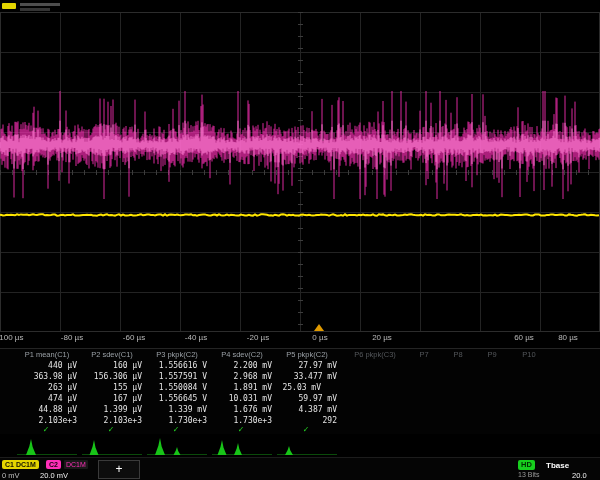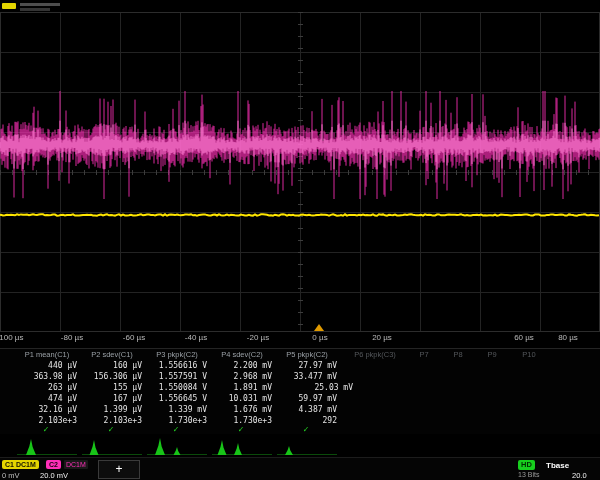--- a/index.html
+++ b/index.html
@@ -114,27 +114,27 @@
     <span class="td" style="left: 275px; width: 62px; top: 12px;">27.97 mV</span>
     <span class="td" style="left: 15px; width: 62px; top: 23px;">363.98 µV</span>
     <span class="td" style="left: 80px; width: 62px; top: 23px;">156.306 µV</span>
     <span class="td" style="left: 145px; width: 62px; top: 23px;">1.557591 V</span>
     <span class="td" style="left: 210px; width: 62px; top: 23px;">2.968 mV</span>
     <span class="td" style="left: 275px; width: 62px; top: 23px;">33.477 mV</span>
     <span class="td" style="left: 15px; width: 62px; top: 34px;">263 µV</span>
     <span class="td" style="left: 80px; width: 62px; top: 34px;">155 µV</span>
     <span class="td" style="left: 145px; width: 62px; top: 34px;">1.550084 V</span>
     <span class="td" style="left: 210px; width: 62px; top: 34px;">1.891 mV</span>
-    <span class="td" style="left: 291px; width: 62px; top: 34px;">25.03 mV</span>
+    <span class="td" style="left: 259px; width: 62px; top: 34px;">25.03 mV</span>
     <span class="td" style="left: 15px; width: 62px; top: 45px;">474 µV</span>
     <span class="td" style="left: 80px; width: 62px; top: 45px;">167 µV</span>
     <span class="td" style="left: 145px; width: 62px; top: 45px;">1.556645 V</span>
     <span class="td" style="left: 210px; width: 62px; top: 45px;">10.031 mV</span>
     <span class="td" style="left: 275px; width: 62px; top: 45px;">59.97 mV</span>
-    <span class="td" style="left: 15px; width: 62px; top: 56px;">32.16 µV</span>
+    <span class="td" style="left: 15px; width: 62px; top: 56px;">44.88 µV</span>
     <span class="td" style="left: 80px; width: 62px; top: 56px;">1.399 µV</span>
     <span class="td" style="left: 145px; width: 62px; top: 56px;">1.339 mV</span>
     <span class="td" style="left: 210px; width: 62px; top: 56px;">1.676 mV</span>
     <span class="td" style="left: 275px; width: 62px; top: 56px;">4.387 mV</span>
     <span class="td" style="left: 15px; width: 62px; top: 67px;">2.103e+3</span>
     <span class="td" style="left: 80px; width: 62px; top: 67px;">2.103e+3</span>
     <span class="td" style="left: 145px; width: 62px; top: 67px;">1.730e+3</span>
     <span class="td" style="left: 210px; width: 62px; top: 67px;">1.730e+3</span>
     <span class="td" style="left: 275px; width: 62px; top: 67px;">292</span>
     <span class="chk" style="left: 15px; width: 62px;">✓</span>

